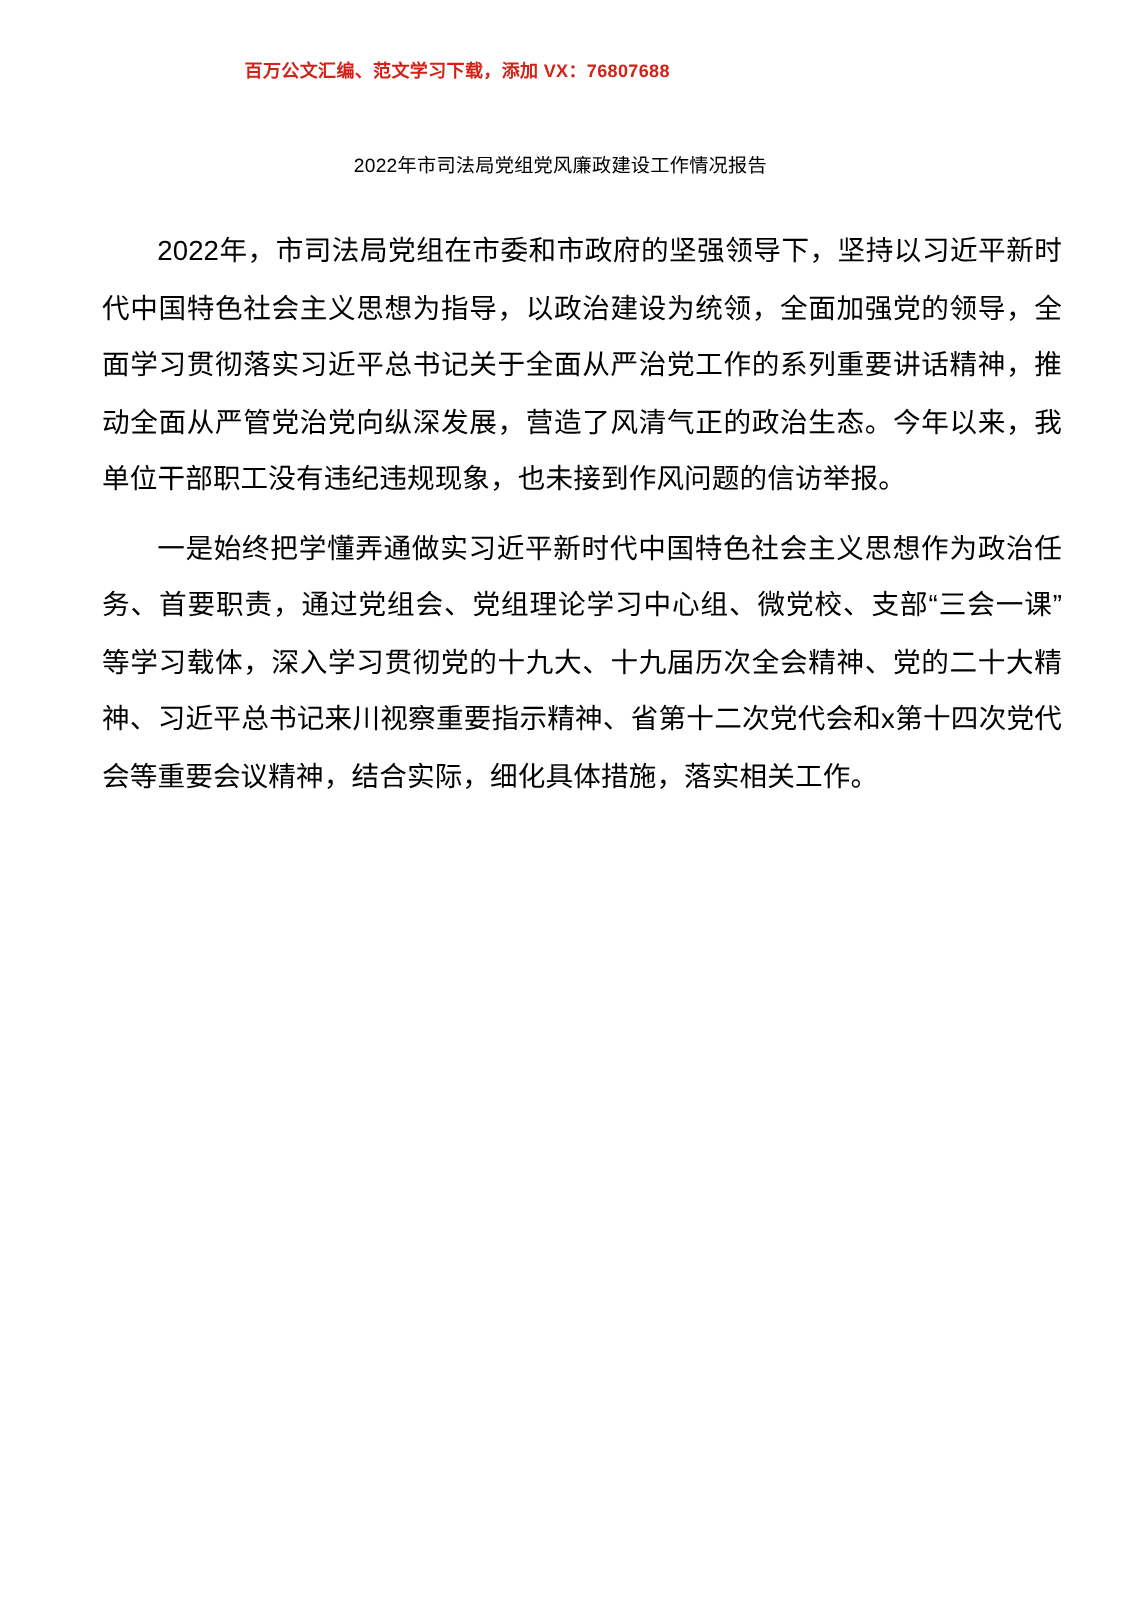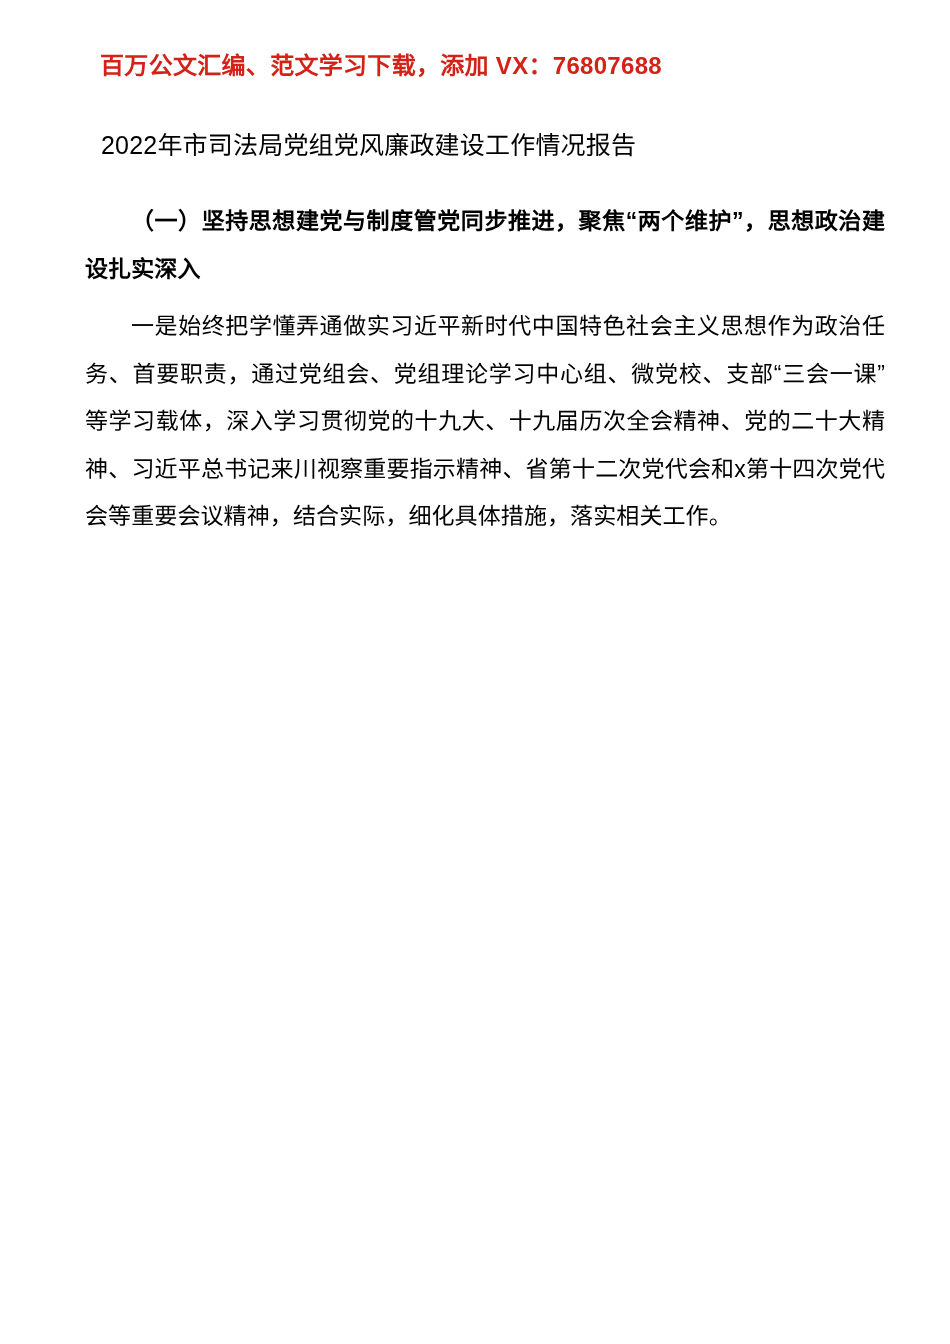--- a/index.html
+++ b/index.html
@@ -21,34 +21,35 @@
     box-sizing: border-box;
   }
 
   
   .watermark {
     position: absolute;
     top: 50px;
     left: 0;
     width: 762px;
     text-align: center;
-    font-size: 24px;
+    font-size: 15px;
     font-weight: 700;
     letter-spacing: 0.3px;
     white-space: nowrap;
     line-height: 1.3;
   }
 
   
   .doc-title {
     position: absolute;
     top: 128px;
-    left: 101px;
+    left: 67px;
     width: 800px;
-    font-size: 25px;
+    text-align: center;
+    font-size: 16px;
     font-weight: 400;
     line-height: 1.4;
     letter-spacing: 0.2px;
   }
 
   
   .body-block {
     position: absolute;
     top: 186px;
     left: 85px;
@@ -90,22 +91,22 @@
 <body>
 
 <div class="page">
 
   <div class="watermark" style="color: rgb(211, 35, 24);">百万公文汇编、范文学习下载，添加 VX：76807688</div>
 
   <div class="doc-title">2022年市司法局党组党风廉政建设工作情况报告</div>
 
   <div class="body-block">
 
+    <p class="para indent p-intro">2022年，市司法局党组在市委和市政府的坚强领导下，坚持以习近平新时代中国特色社会主义思想为指导，以政治建设为统领，全面加强党的领导，全面学习贯彻落实习近平总书记关于全面从严治党工作的系列重要讲话精神，推动全面从严管党治党向纵深发展，营造了风清气正的政治生态。今年以来，我单位干部职工没有违纪违规现象，也未接到作风问题的信访举报。</p>
 
 
-    <p class="para indent bold p-sub-head">（一）坚持思想建党与制度管党同步推进，聚焦“两个维护”，思想政治建设扎实深入</p>
 
     <p class="para indent p-item-1">一是始终把学懂弄通做实习近平新时代中国特色社会主义思想作为政治任务、首要职责，通过党组会、党组理论学习中心组、微党校、支部“三会一课”等学习载体，深入学习贯彻党的十九大、十九届历次全会精神、党的二十大精神、习近平总书记来川视察重要指示精神、省第十二次党代会和x第十四次党代会等重要会议精神，结合实际，细化具体措施，落实相关工作。</p>
 
 
   </div>
 
 </div>
 
 </body></html>

